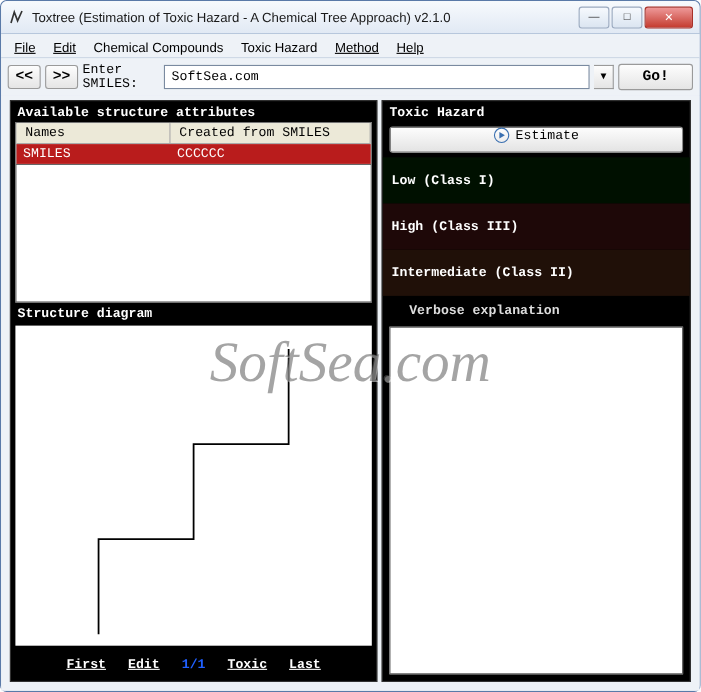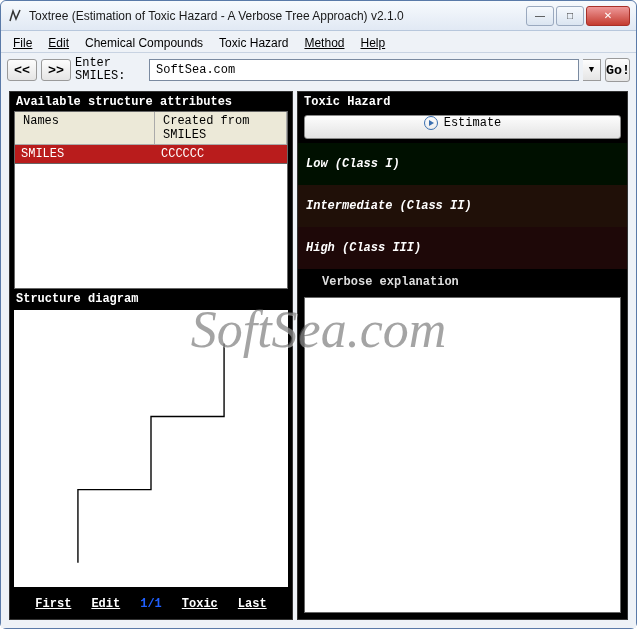--- a/index.html
+++ b/index.html
@@ -105,21 +105,21 @@
 }
 .combo-arrow {
   width: 18px; height: 22px;
   border: 1px solid #9a9a9a;
   border-left: none;
   background: linear-gradient(#fdfdfd, #e5e5e5);
   display: flex; align-items: center; justify-content: center;
   font-size: 9px;
 }
 .go-btn {
-  width: 25px; height: 24px;
+  width: 68px; height: 24px;
   background: linear-gradient(#fdfdfd, #e5e5e5);
   border: 1px solid #9a9a9a;
   border-radius: 3px;
   font-family: "Courier New", monospace;
   font-weight: bold;
 }
 .content {
   flex: 1;
   display: flex;
   padding: 4px 8px 8px 8px;
@@ -127,21 +127,21 @@
   background: #eef2f7;
 }
 .left-pane, .right-pane {
   background: #000;
   border: 1px solid #333;
   display: flex;
   flex-direction: column;
   font-family: "Courier New", monospace;
   font-size: 12px;
 }
-.left-pane { width: 284px; }
+.left-pane { width: 334px; }
 .right-pane { flex: 1; }
 .panel-title {
   color: #fff;
   font-weight: bold;
   padding: 3px 6px 2px 6px;
 }
 .attr-table {
   background: #fff;
   margin: 0 4px;
   border: 1px solid #666;
@@ -221,21 +221,20 @@
   margin-left: 1px;
 }
 .hazard-classes {
   display: flex;
   flex-direction: column;
 }
 .hazard-row {
   padding: 14px 8px;
   color: #fff;
   font-weight: bold;
-  font-style: italic;
 }
 .hz-low { background: #001000; }
 .hz-mid { background: #201008; }
 .hz-high { background: #1e0808; }
 .explanation-title {
   color: #ddd;
   padding: 6px 24px;
   font-weight: bold;
 }
 .explanation-area {
@@ -261,21 +260,21 @@
 </head>
 <body>
 
 <div class="window">
   <div class="titlebar">
     <span class="app-icon">
       <svg viewBox="0 0 16 16">
           <path d="M3 13 L6 3 L9 11 L13 2" stroke="#333" fill="none" stroke-width="1.5"></path>
         </svg>
     </span>
-    <span class="title">Toxtree (Estimation of Toxic Hazard - A Verbose Tree Approach) v2.1.0</span>
+    <span class="title">Toxtree (Estimation of Toxic Hazard - A Chemical Tree Approach) v2.1.0</span>
     <div class="win-buttons">
       <div class="win-btn minimize">—</div>
       <div class="win-btn maximize">□</div>
       <div class="win-btn close">✕</div>
     </div>
   </div>
 
   <div class="menubar">
     <span class="menu-item"><span class="ul">File</span></span>
     <span class="menu-item"><span class="ul">Edit</span></span>
@@ -327,22 +326,22 @@
     </div>
 
     <div class="right-pane">
       <div class="panel-title">Toxic Hazard</div>
       <div class="estimate-btn">
         <span class="play-icon"></span>
         <span>Estimate</span>
       </div>
       <div class="hazard-classes">
         <div class="hazard-row hz-low">Low (Class I)</div>
+        <div class="hazard-row hz-high">High (Class III)</div>
         <div class="hazard-row hz-mid">Intermediate (Class II)</div>
-        <div class="hazard-row hz-high">High (Class III)</div>
       </div>
       <div class="explanation-title">Verbose explanation</div>
       <div class="explanation-area"></div>
     </div>
   </div>
 </div>
 
 <div class="watermark">SoftSea.com</div>
 
 </body></html>

